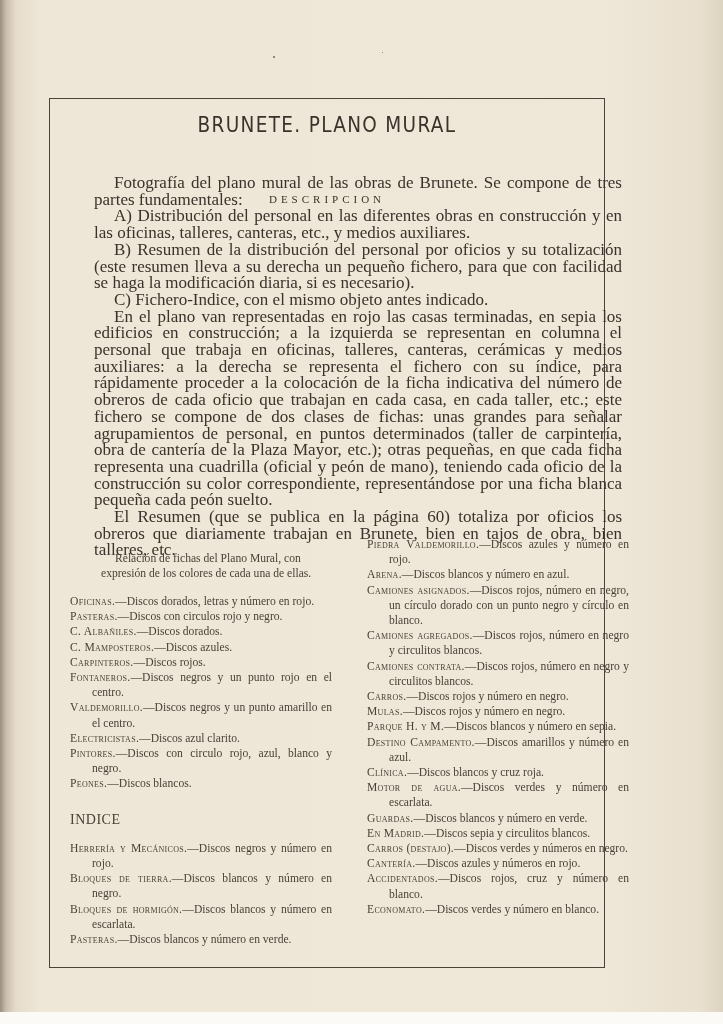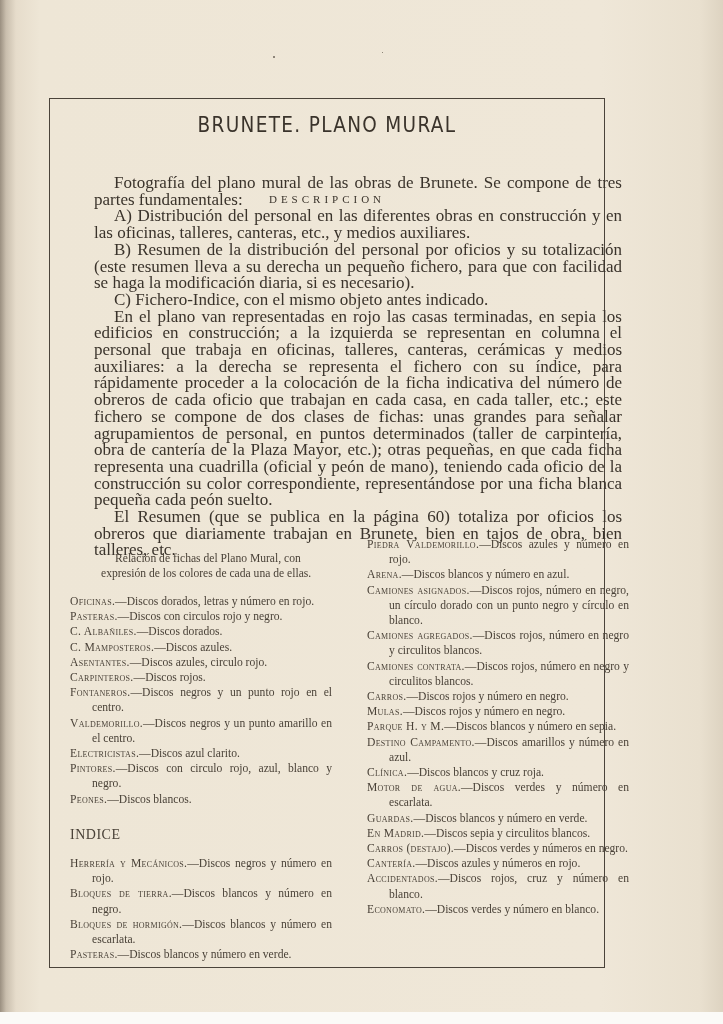--- a/index.html
+++ b/index.html
@@ -66,21 +66,20 @@
     <p>El Resumen (que se publica en la página 60) totaliza por oficios los obreros que diariamente trabajan en Brunete, bien en tajos de obra, bien talleres, etc.</p>
   </div>
 
   <div class="col col-left">
     <p class="lead">Relación de fichas del Plano Mural, con expresión de los colores de cada una de ellas.</p>
     <div id="left-entries">
         <p class="entry"><span class="term">Oficinas.</span><span>—Discos dorados, letras y número en rojo.</span></p>
         <p class="entry"><span class="term">Pasteras.</span><span>—Discos con circulos rojo y negro.</span></p>
         <p class="entry"><span class="term">C. Albañiles.</span><span>—Discos dorados.</span></p>
         <p class="entry"><span class="term">C. Mamposteros.</span><span>—Discos azules.</span></p>
-        <p class="entry"><span class="term">Asentantes.</span><span>—Discos azules, circulo rojo.</span></p>
         <p class="entry"><span class="term">Carpinteros.</span><span>—Discos rojos.</span></p>
         <p class="entry"><span class="term">Fontaneros.</span><span>—Discos negros y un punto rojo en el centro.</span></p>
         <p class="entry"><span class="term">Valdemorillo.</span><span>—Discos negros y un punto amarillo en el centro.</span></p>
         <p class="entry"><span class="term">Electricistas.</span><span>—Discos azul clarito.</span></p>
         <p class="entry"><span class="term">Pintores.</span><span>—Discos con circulo rojo, azul, blanco y negro.</span></p>
         <p class="entry"><span class="term">Peones.</span><span>—Discos blancos.</span></p>
       </div>
     <p class="section">INDICE</p>
     <div id="left-index">
         <p class="entry"><span class="term">Herrería y Mecánicos.</span><span>—Discos negros y número en rojo.</span></p>

